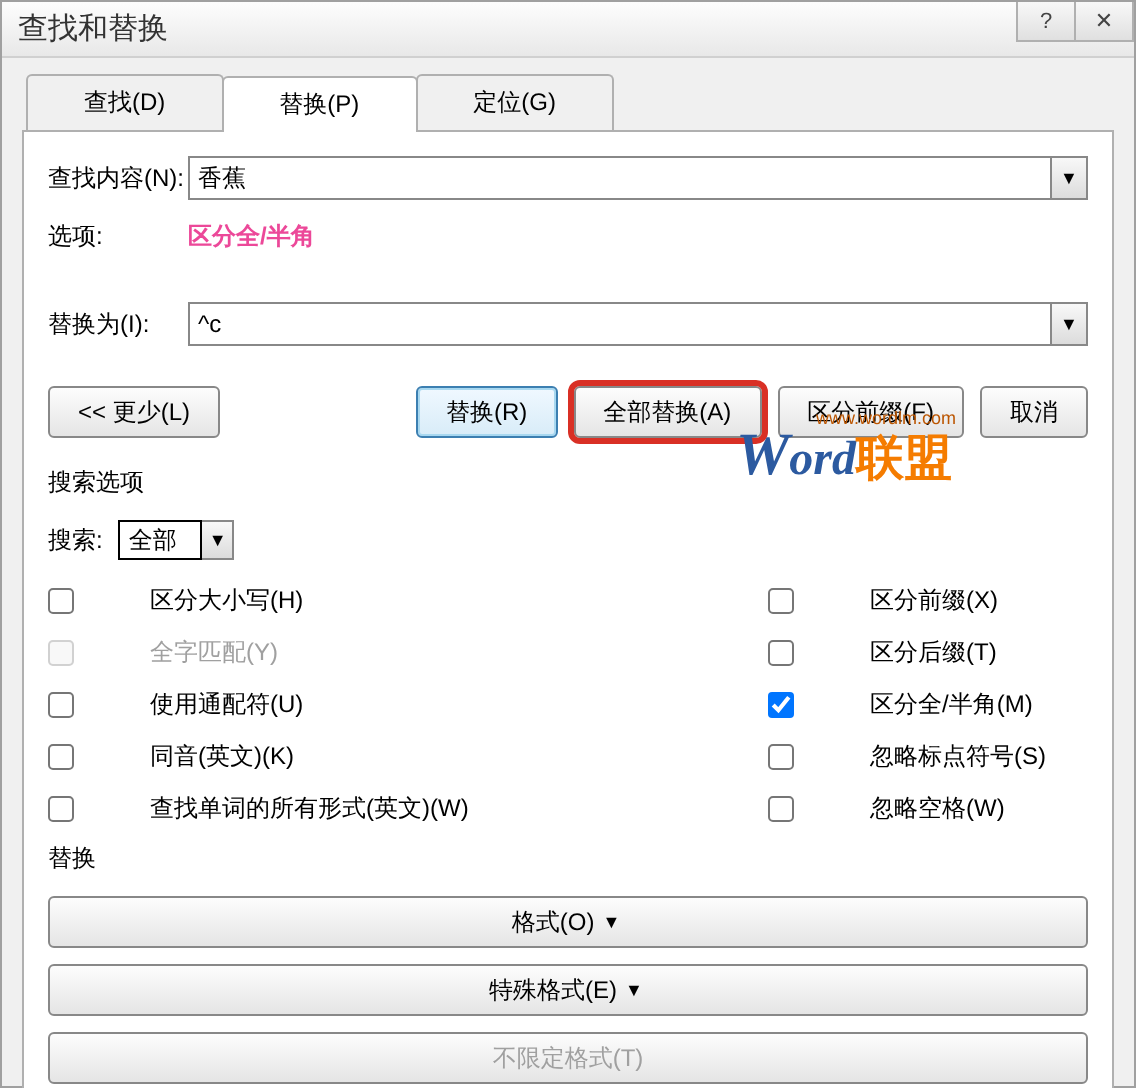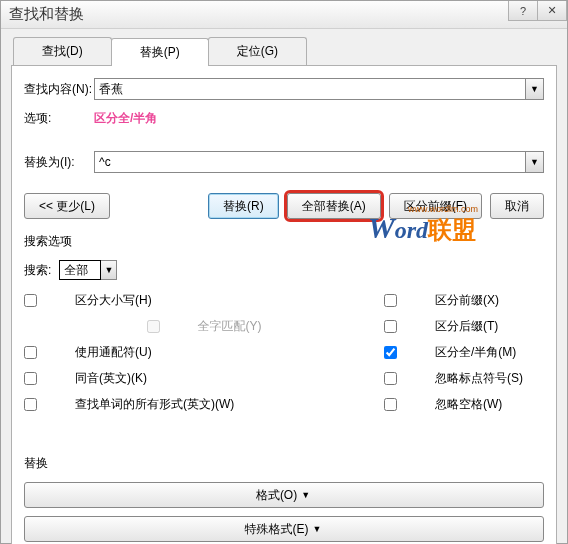--- a/index.html
+++ b/index.html
@@ -37,21 +37,21 @@
 .search-row { display: flex; align-items: center; margin-bottom: 12px; }
 .search-row .slabel { margin-right: 8px; }
 .mini-combo { display: flex; }
 .mini-combo input { width: 42px; height: 20px; border: 1px solid #000000; padding: 0 4px; font-size: 12px; }
 .mini-combo .arrow { width: 16px; height: 20px; border: 1px solid #888; border-left: none; background: linear-gradient(to bottom, #f8f8f8, #dcdcdc); display: flex; align-items: center; justify-content: center; font-size: 9px; cursor: pointer; }
 .checks { display: flex; }
 .checks .col { flex: 1; }
 .checks .col.right { flex: 0 0 160px; }
 .chk { display: flex; align-items: center; margin-bottom: 9px; font-size: 12px; gap: 32px; }
 .chk input { margin-right: 6px; width: 13px; height: 13px; }
-.chk.disabled { color: #a0a0a0; justify-content: center; }
+.chk.disabled { color: #a0a0a0; }
 .bottom { position: absolute; bottom: 12px; left: 12px; right: 12px; }
 .bottom-title { margin-bottom: 10px; }
 .bottom-btns { display: flex; gap: 8px; flex-direction: column; }
 .btn.drop .chev { margin-left: 4px; }
 .btn.disabled { color: #a0a0a0; cursor: default; }
 </style>
 </head>
 <body>
 
 <div class="window">
@@ -169,17 +169,18 @@
       <div class="bottom-title">替换</div>
       <div class="bottom-btns">
         <div class="btn drop">
             <span>格式(O)</span>
             <span class="chev">▼</span>
           </div>
         <div class="btn drop">
             <span>特殊格式(E)</span>
             <span class="chev">▼</span>
           </div>
+        <div class="btn disabled">不限定格式(T)</div>
       </div>
     </div>
 
   </div>
 </div>
 
 </body></html>

